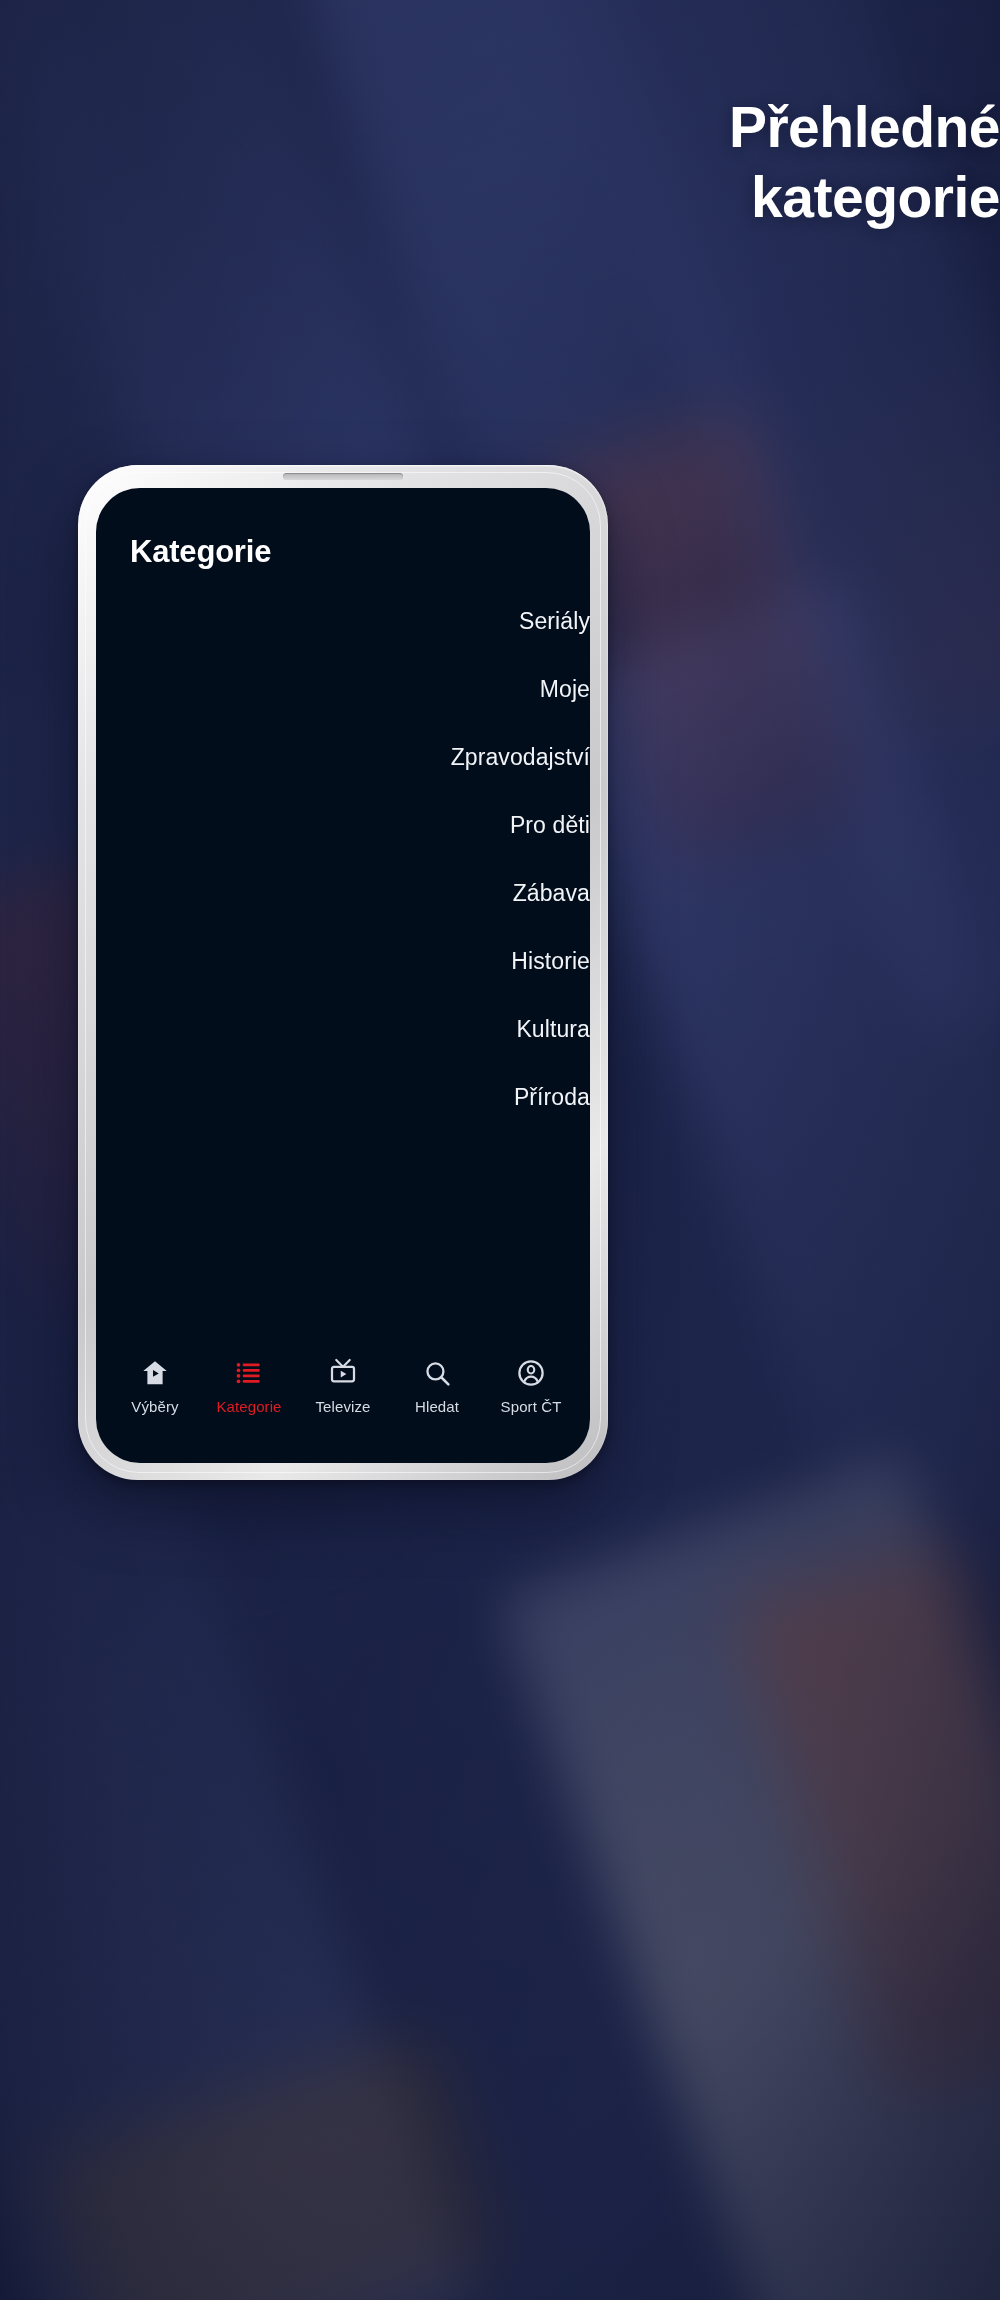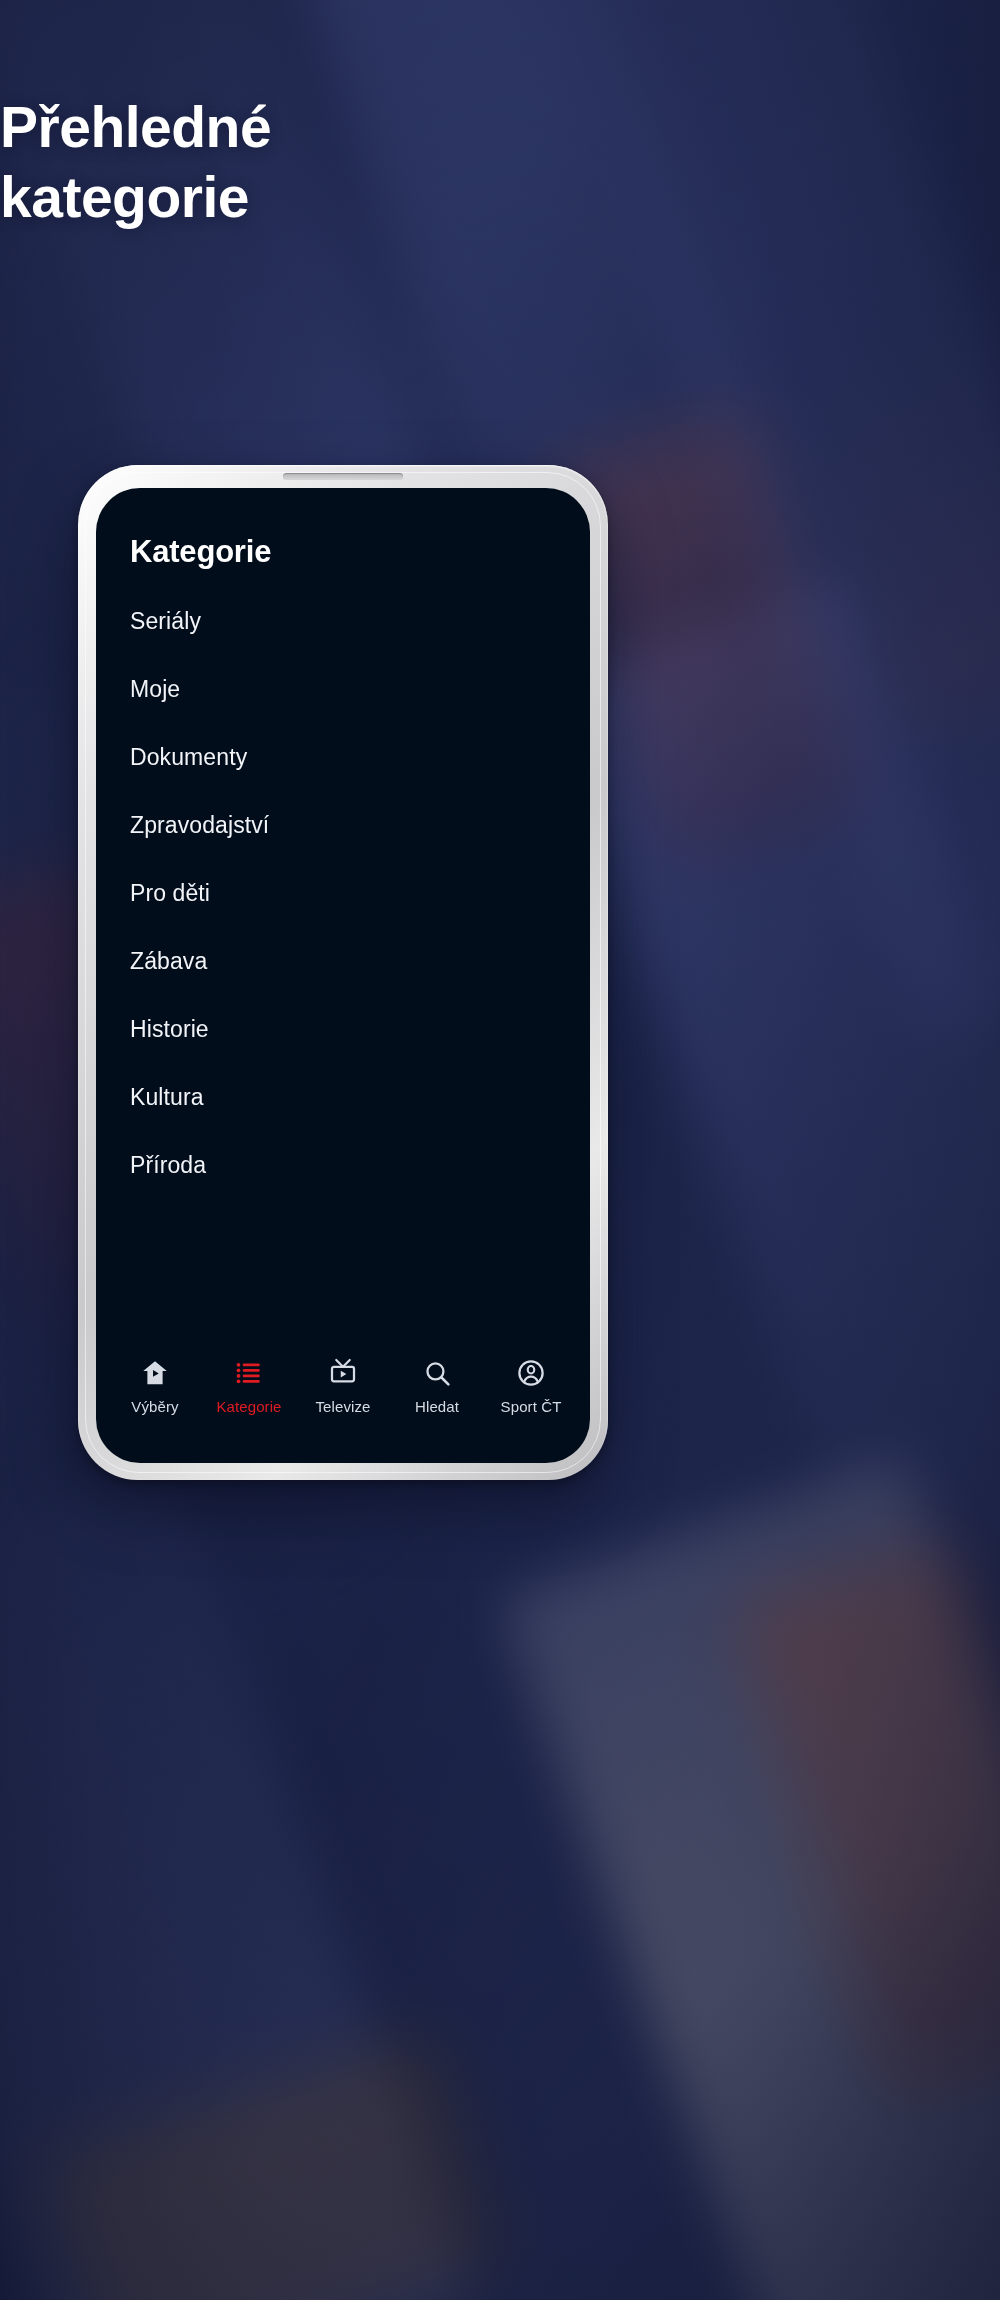--- a/index.html
+++ b/index.html
@@ -46,21 +46,21 @@
   #backdrop .w5 { left:840px;  top:300px;  width:200px; height:420px; background:linear-gradient(180deg,#2b3566,#6f4a57); opacity:.3; }
 
   #backdrop .vignette {
     position:absolute; inset:0;
     background:radial-gradient(ellipse at 50% 35%, rgba(30,38,78,0.10) 0%, rgba(20,26,56,0.55) 70%, rgba(16,21,48,0.78) 100%);
   }
 
   
   #headline {
     position:absolute; left:0; right:0; top:92px;
-    text-align:left;
+    text-align:right;
     color:#ffffff;
     font-size:57px;
     font-weight:bold;
     line-height:1.23;
     letter-spacing:-0.5px;
     text-shadow:0 2px 14px rgba(10,14,36,.45);
   }
   #headline .l2 { display:block; }
 
   
@@ -106,20 +106,21 @@
     font-size:31px;
     font-weight:bold;
     letter-spacing:-0.2px;
     padding:46px 0 0 34px;
   }
 
   .cat-list {
     flex:1;
     padding:40px 0 0 34px;
     overflow:hidden;
+    text-align:right;
   }
   .cat-item {
     color:#f2f4f8;
     font-size:23px;
     font-weight:500;
     line-height:1;
     padding:0 0 45px 0;
     letter-spacing:0.1px;
     white-space:nowrap;
   }
@@ -179,21 +180,20 @@
   <div id="notch"></div>
 
   <div id="screen">
 
     <div class="screen-title">Kategorie</div>
 
     <div class="cat-list">
 
     <div class="cat-item">Seriály</div>
         <div class="cat-item">Moje</div>
-        <div class="cat-item">Dokumenty</div>
         <div class="cat-item">Zpravodajství</div>
         <div class="cat-item">Pro děti</div>
         <div class="cat-item">Zábava</div>
         <div class="cat-item">Historie</div>
         <div class="cat-item">Kultura</div>
         <div class="cat-item">Příroda</div>
       </div>
 
     <div class="tabbar">
 

